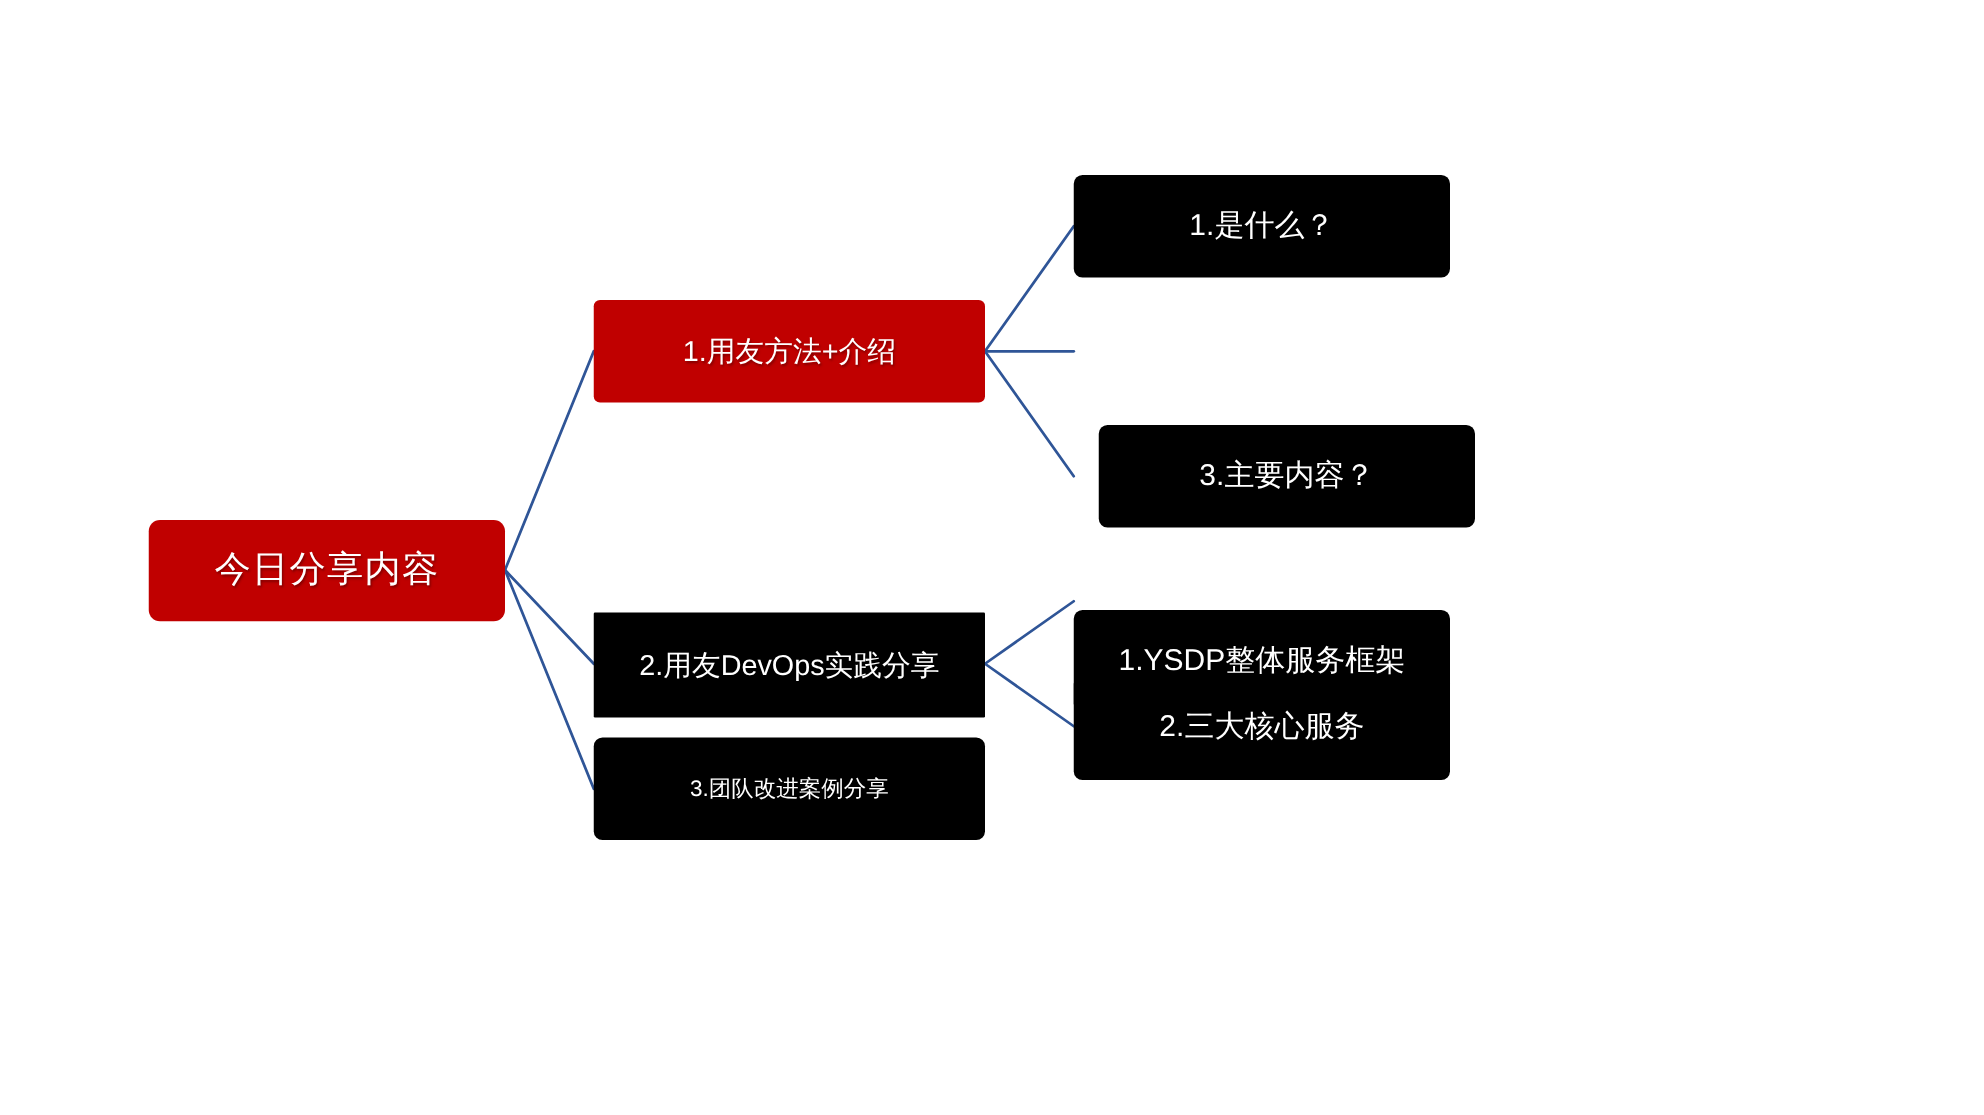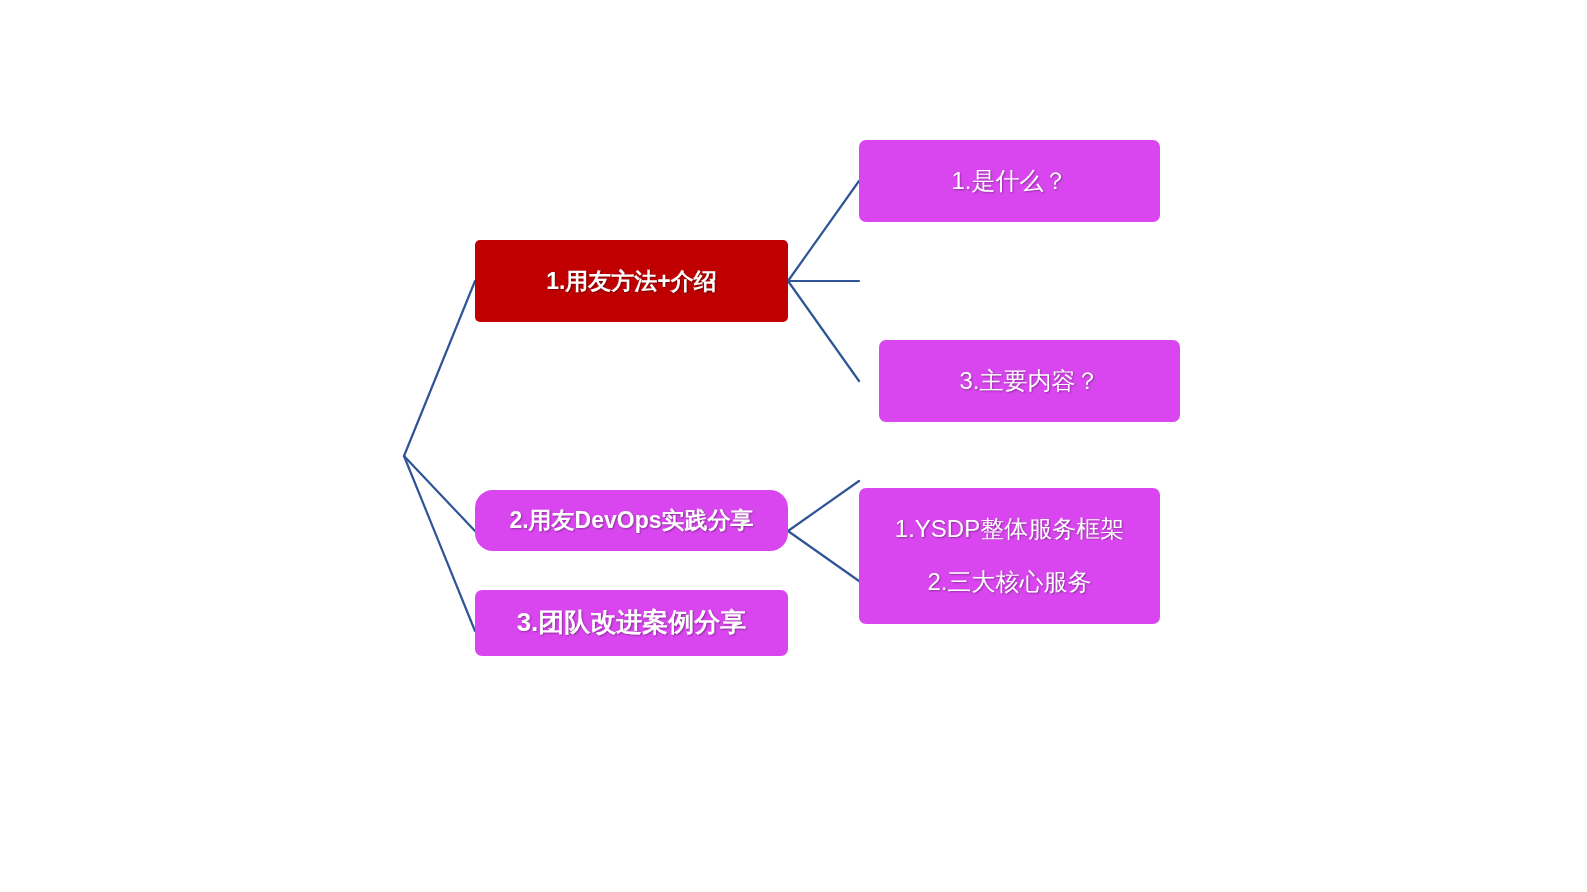--- a/index.html
+++ b/index.html
@@ -32,50 +32,50 @@
     justify-content: center;
     box-sizing: border-box;
     color: #ffffff;
     text-align: center;
     line-height: 1.15;
     padding: 0 10px;
     text-shadow: 1px 1px 2px rgba(0,0,0,0.35);
     white-space: nowrap;
   }
   .node.red   { background: #C00000; }
-  .node.blue  { background: #d946ef; }
-  .node.bold  { font-weight: bold; }
+  .node.blue  { background: #000000; }
+  .node.bold  { font-weight: normal; }
   .node.reg   { font-weight: normal; }
 
   
   #node-root {
     left: 119px;  top: 416px;
     width: 285px; height: 81px;
     border-radius: 9px;
     font-size: 29px;
     letter-spacing: 1px;
   }
   
   #node-b1 {
     left: 475px; top: 240px;
     width: 313px; height: 82px;
     border-radius: 5px;
     font-size: 23px;
   }
   #node-b2 {
     left: 475px; top: 490px;
-    width: 313px; height: 61px;
-    border-radius: 18px;
+    width: 313px; height: 84px;
+    border-radius: 1px;
     font-size: 23px;
   }
   #node-b3 {
     left: 475px; top: 590px;
-    width: 313px; height: 66px;
+    width: 313px; height: 82px;
     border-radius: 7px;
-    font-size: 26px;
+    font-size: 18px;
   }
   
   #node-c1 {
     left: 859px; top: 140px;
     width: 301px; height: 82px;
     border-radius: 7px;
     font-size: 24px;
   }
   #node-c2 {
     left: 859px; top: 240px;
@@ -115,20 +115,21 @@
       <line x1="404" y1="456" x2="475" y2="531"></line>
       <line x1="404" y1="456" x2="475" y2="631"></line>
       <line x1="788" y1="281" x2="859" y2="181"></line>
       <line x1="788" y1="281" x2="859" y2="281"></line>
       <line x1="788" y1="281" x2="859" y2="381"></line>
       <line x1="788" y1="531" x2="859" y2="481"></line>
       <line x1="788" y1="531" x2="859" y2="581"></line>
     </g>
   </svg>
 
+  <div class="node red bold" id="node-root">今日分享内容</div>
 
   <div class="node red bold" id="node-b1">1.用友方法+介绍</div>
 
   <div class="node blue bold" id="node-b2">2.用友DevOps实践分享</div>
 
   <div class="node blue bold" id="node-b3">3.团队改进案例分享</div>
 
   <div class="node blue reg" id="node-c1">1.是什么？</div>
 
 

